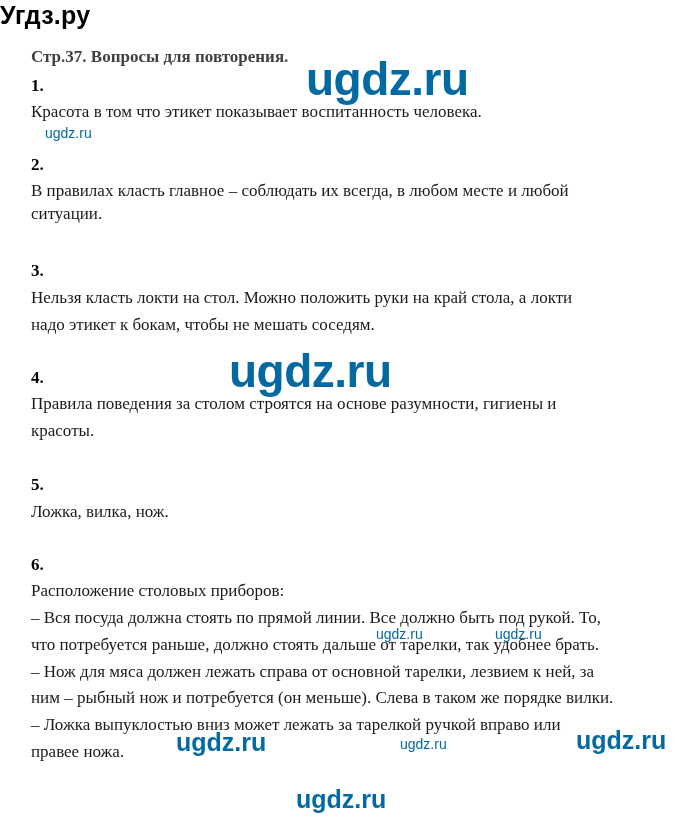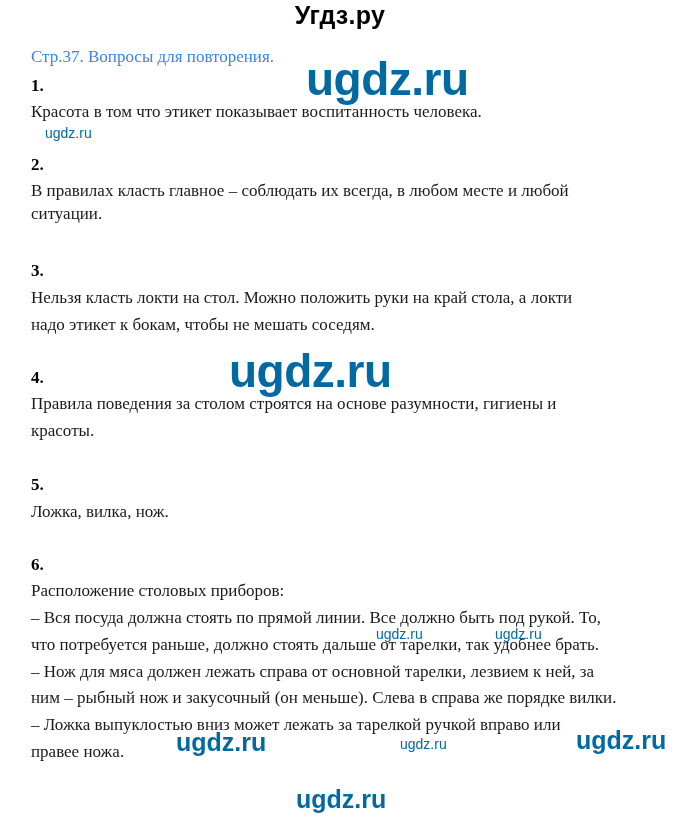--- a/index.html
+++ b/index.html
@@ -12,21 +12,20 @@
       height: 819px;
       position: relative;
       overflow: hidden;
       color: #111111;
     }
     .site-title {
       position: absolute;
       left: 0;
       width: 680px;
       top: 1px;
-      text-align: center;
       font-family: "Liberation Sans", sans-serif;
       font-weight: bold;
       font-size: 25px;
       letter-spacing: 0.3px;
       color: #000;
     }
     .doc {
       position: absolute;
       left: 31px;
       top: 0;
@@ -35,23 +34,23 @@
       font-size: 17px;
       color: #1a1a1a;
     }
     .line {
       position: absolute;
       left: 0;
       white-space: nowrap;
       line-height: 20px;
     }
     .heading {
-      font-weight: normal;
+      font-weight: bold;
       font-size: 17px;
-      color: #3b82f6;
+      color: #404040;
     }
     .qnum {
       font-weight: bold;
       font-size: 17px;
       color: #000;
     }
     .wm {
       position: absolute;
       font-family: "Liberation Sans", sans-serif;
       font-weight: bold;
@@ -98,21 +97,21 @@
   <div class="line" style="top:421px">красоты.</div>
 
   <div class="line qnum" style="top:475px">5.</div>
   <div class="line" style="top:502px">Ложка, вилка, нож.</div>
 
   <div class="line qnum" style="top:555px">6.</div>
   <div class="line" style="top:581px">Расположение столовых приборов:</div>
   <div class="line" style="top:608px">– Вся посуда должна стоять по прямой линии. Все должно быть под рукой. То,</div>
   <div class="line" style="top:635px">что потребуется раньше, должно стоять дальше от тарелки, так удобнее брать.</div>
   <div class="line" style="top:662px">– Нож для мяса должен лежать справа от основной тарелки, лезвием к ней, за</div>
-  <div class="line" style="top:688px">ним – рыбный нож и закусочный (он меньше). Слева в справа же порядке вилки.</div>
+  <div class="line" style="top:688px">ним – рыбный нож и потребуется (он меньше). Слева в таком же порядке вилки.</div>
   <div class="line" style="top:715px">– Ложка выпуклостью вниз может лежать за тарелкой ручкой вправо или</div>
   <div class="line" style="top:742px">правее ножа.</div>
 </div>
 
 <div class="wm wm-huge" style="left:306px; top:56px;">ugdz.ru</div>
 <div class="wm wm-small" style="left:45px; top:126px;">ugdz.ru</div>
 <div class="wm wm-huge" style="left:229px; top:348px;">ugdz.ru</div>
 <div class="wm wm-small" style="left:376px; top:627px;">ugdz.ru</div>
 <div class="wm wm-small" style="left:495px; top:627px;">ugdz.ru</div>
 <div class="wm wm-big" style="left:176px; top:730px;">ugdz.ru</div>

